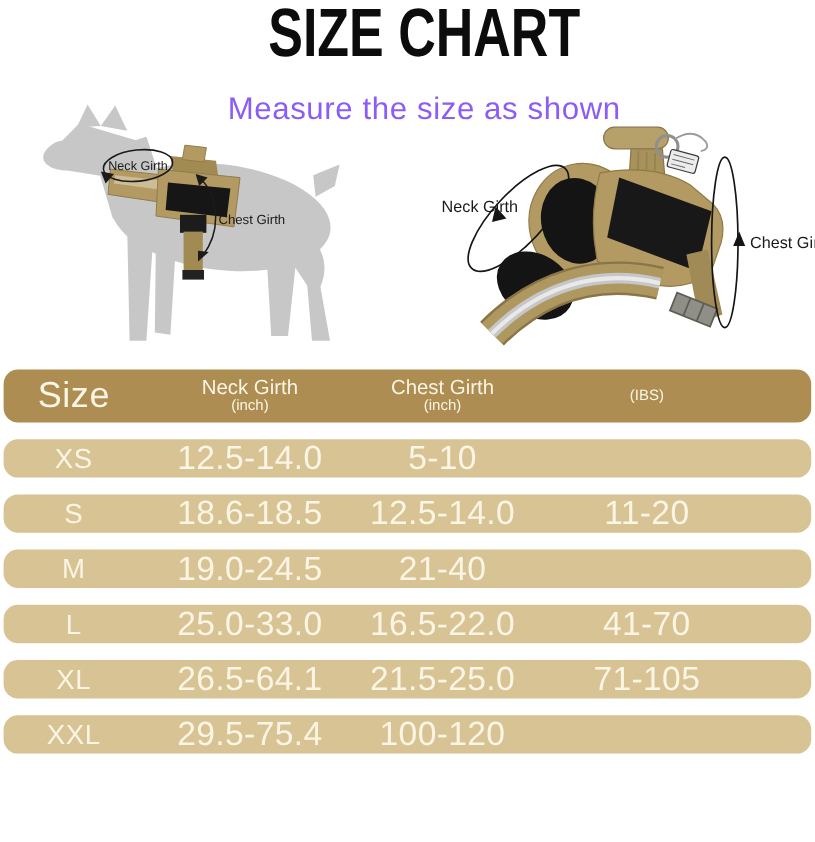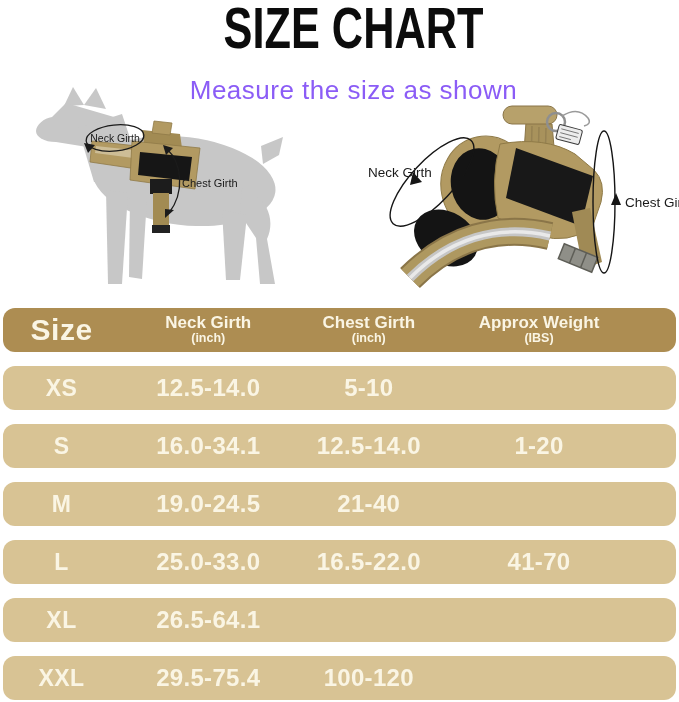--- a/index.html
+++ b/index.html
@@ -21,28 +21,28 @@
   .harness-figure{position:absolute;left:340px;top:0;}
   svg text{font-family:"Liberation Sans",sans-serif;fill:#1a1a1a;}
   
   .size-table{position:absolute;top:308px;left:3px;right:3px;}
   .thead,.trow{
     display:grid;
     grid-template-columns:17.4% 26.2% 21.5% 29.1% auto;
     align-items:center;border-radius:12px;
   }
   .thead{height:44px;background:var(--header-bg,#ad8d52);}
-  .trow{height:44px;background:var(--row-bg,#d8c394);margin-top:14px;}
-  .cell{text-align:center;color:var(--table-text,#faf5e4);font-weight:bold;}
+  .trow{height:32px;background:var(--row-bg,#d8c394);margin-top:14px;}
+  .cell{text-align:center;color:var(--table-text,#faf5e4);font-weight:normal;}
   .size-head{font-size:30px;letter-spacing:0.5px;}
   .colhead{display:flex;flex-direction:column;justify-content:center;line-height:1.1;}
   .col-label{font-size:17px;}
   .col-sub{font-size:12.5px;}
   .size-val{font-size:23px;letter-spacing:0.5px;}
-  .val{font-size:24px;letter-spacing:0.3px;}
+  .val{font-size:28px;letter-spacing:0.3px;}
 </style>
 </head>
 <body>
 
 <div class="page">
 
   <div class="title-area">
     <h1 class="page-title">SIZE CHART</h1>
     <div class="subtitle">Measure the size as shown</div>
   </div>
@@ -137,50 +137,51 @@
       <div class="cell size-head">Size</div>
       <div class="cell colhead">
         <span class="col-label">Neck Girth</span>
         <span class="col-sub">(inch)</span>
       </div>
       <div class="cell colhead">
         <span class="col-label">Chest Girth</span>
         <span class="col-sub">(inch)</span>
       </div>
       <div class="cell colhead">
-        <span class="col-label">Approx Weight</span>
         <span class="col-sub">(IBS)</span>
       </div>
     </div>
 
     <div class="trow">
       <div class="cell size-val">XS</div>
       <div class="cell val">12.5-14.0</div>
       <div class="cell val">5-10</div>
     </div>
     <div class="trow">
       <div class="cell size-val">S</div>
-      <div class="cell val">16.0-34.1</div>
+      <div class="cell val">18.6-18.5</div>
       <div class="cell val">12.5-14.0</div>
-      <div class="cell val">1-20</div>
+      <div class="cell val">11-20</div>
     </div>
     <div class="trow">
       <div class="cell size-val">M</div>
       <div class="cell val">19.0-24.5</div>
       <div class="cell val">21-40</div>
     </div>
     <div class="trow">
       <div class="cell size-val">L</div>
       <div class="cell val">25.0-33.0</div>
       <div class="cell val">16.5-22.0</div>
       <div class="cell val">41-70</div>
     </div>
     <div class="trow">
       <div class="cell size-val">XL</div>
       <div class="cell val">26.5-64.1</div>
+      <div class="cell val">21.5-25.0</div>
+      <div class="cell val">71-105</div>
     </div>
     <div class="trow">
       <div class="cell size-val">XXL</div>
       <div class="cell val">29.5-75.4</div>
       <div class="cell val">100-120</div>
     </div>
   </div>
 </div>
 
 </body></html>

